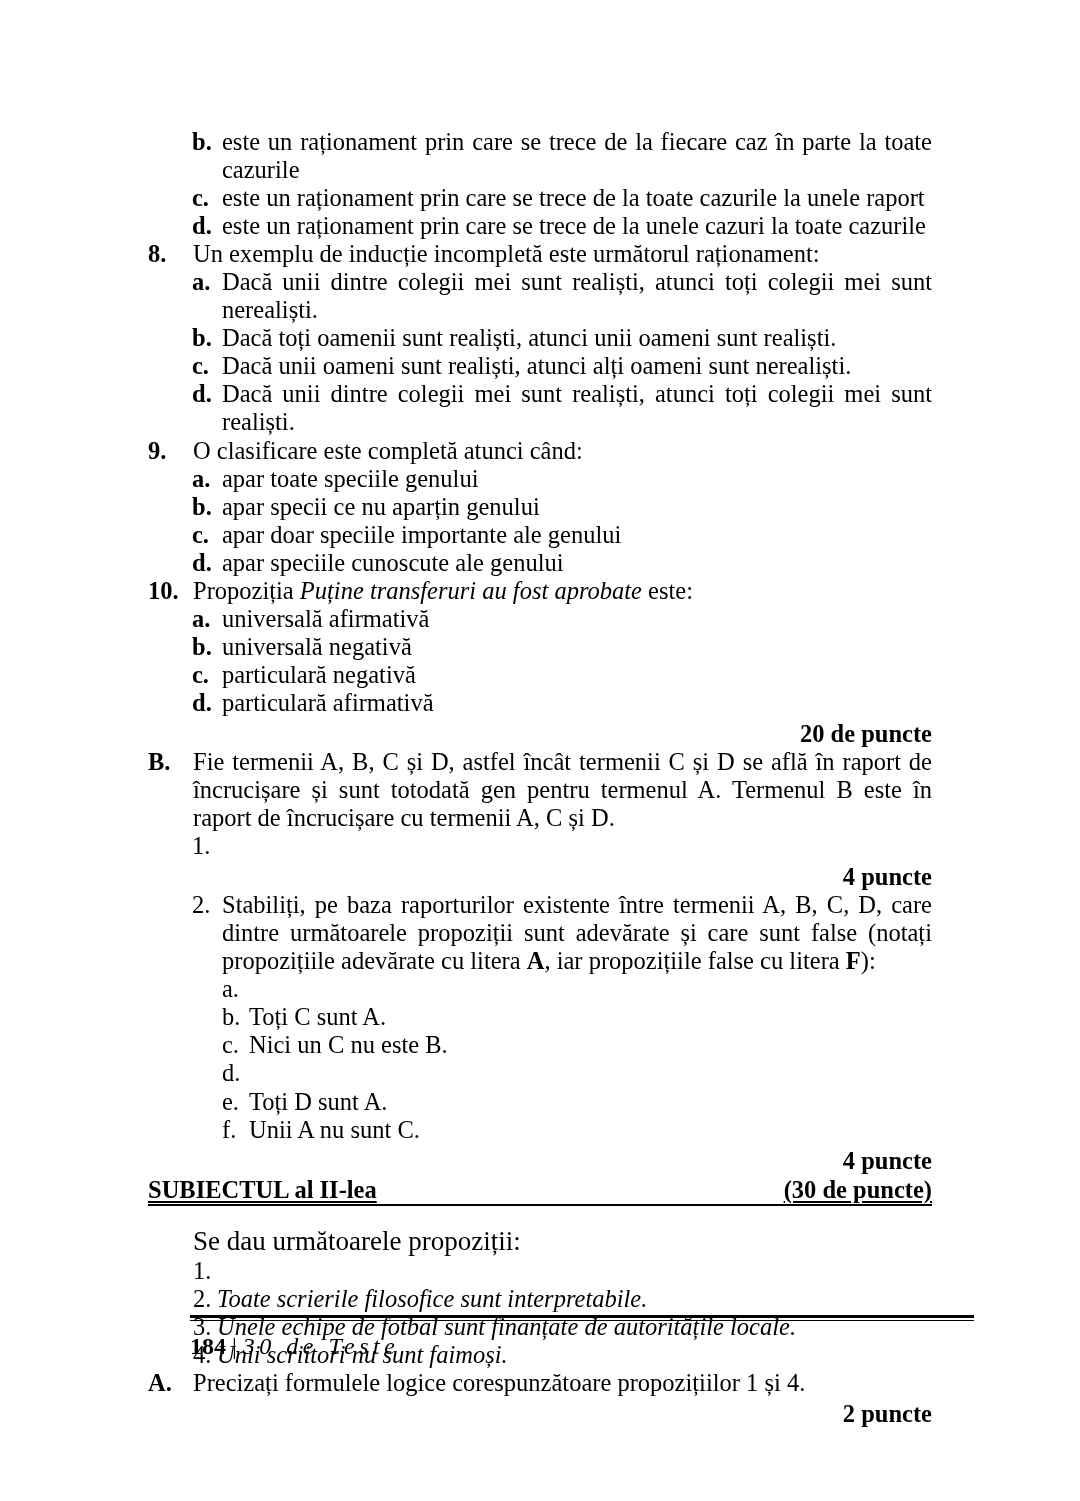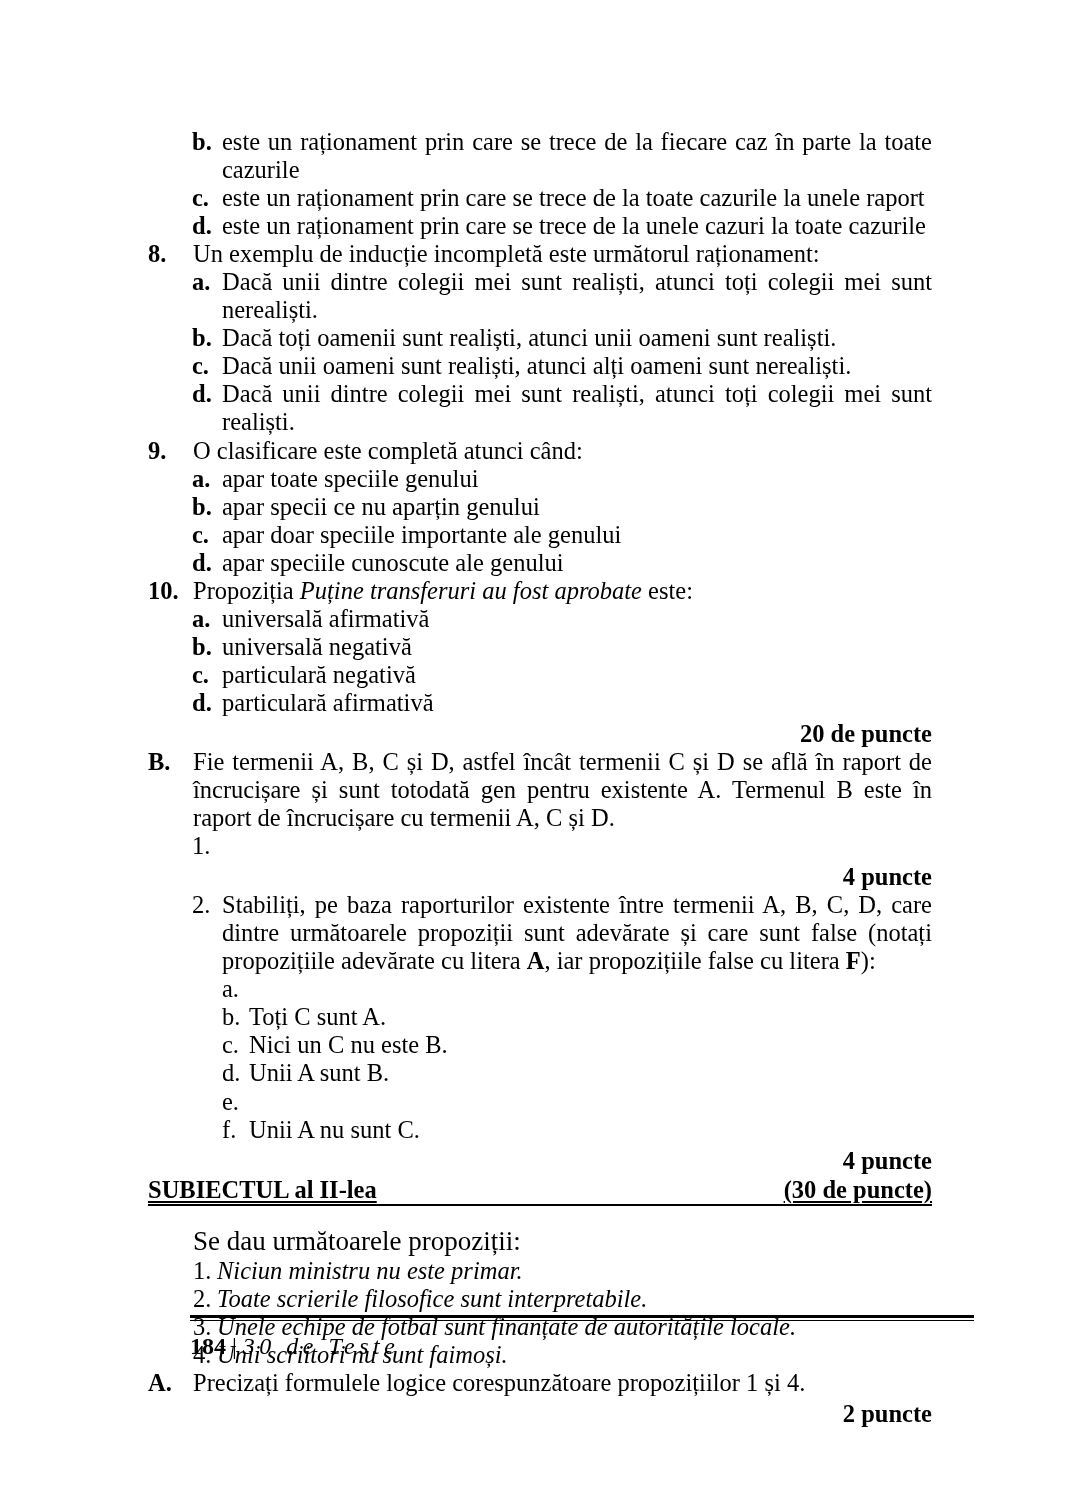--- a/index.html
+++ b/index.html
@@ -201,21 +201,21 @@
       <span class="marker">c.</span>
       <span class="body nojust">particulară negativă</span>
     </div>
     <div class="row lvl2">
       <span class="marker">d.</span>
       <span class="body nojust"><span class="pts">20 de puncte</span><span>particulară afirmativă</span></span>
     </div>
 
     <div class="row lvl1">
       <span class="marker">B.</span>
-      <span class="body">Fie termenii A, B, C și D, astfel încât termenii C și D se află în raport de încrucișare și sunt totodată gen pentru existente A. Termenul B este în raport de încrucișare cu termenii A, C și D.</span>
+      <span class="body">Fie termenii A, B, C și D, astfel încât termenii C și D se află în raport de încrucișare și sunt totodată gen pentru termenul A. Termenul B este în raport de încrucișare cu termenii A, C și D.</span>
     </div>
     <div class="row lvl2">
       <span class="marker" style="font-weight:normal">1.</span>
       <span class="body"><span class="pts">4 puncte</span></span>
     </div>
     <div class="row lvl2">
       <span class="marker" style="font-weight:normal">2.</span>
       <span class="body"><span>Stabiliți, pe baza raporturilor existente între termenii A, B, C, D, care dintre următoarele propoziții sunt adevărate și care sunt false (notați propozițiile adevărate cu litera </span><b class="bd">A</b><span>, iar propozițiile false cu litera </span><b class="bd">F</b><span>):</span></span>
     </div>
 
@@ -225,42 +225,41 @@
     <div class="row lvl3">
       <span class="marker">b.</span>
       <span class="body nojust">Toți C sunt A.</span>
     </div>
     <div class="row lvl3">
       <span class="marker">c.</span>
       <span class="body nojust">Nici un C nu este B.</span>
     </div>
     <div class="row lvl3">
       <span class="marker">d.</span>
-      <span class="body nojust">Unii A sunt B.</span>
     </div>
     <div class="row lvl3">
       <span class="marker">e.</span>
+      <span class="body nojust">Toți D sunt A.</span>
     </div>
     <div class="row lvl3">
       <span class="marker">f.</span>
       <span class="body nojust"><span class="pts">4 puncte</span><span>Unii A nu sunt C.</span></span>
     </div>
 
     <div class="section-head">
       <span>SUBIECTUL al II-lea</span>
       <span>(30 de puncte)</span>
     </div>
 
     <div class="gap-md"></div>
 
     <div class="plain">Se dau următoarele propoziții:</div>
 
     <div class="prop-row">
       <span class="num">1.</span>
-      <span class="txt">Niciun ministru nu este primar.</span>
     </div>
     <div class="prop-row">
       <span class="num">2.</span>
       <span class="txt">Toate scrierile filosofice sunt interpretabile.</span>
     </div>
     <div class="prop-row">
       <span class="num">3.</span>
       <span class="txt">Unele echipe de fotbal sunt finanțate de autoritățile locale.</span>
     </div>
     <div class="prop-row">

